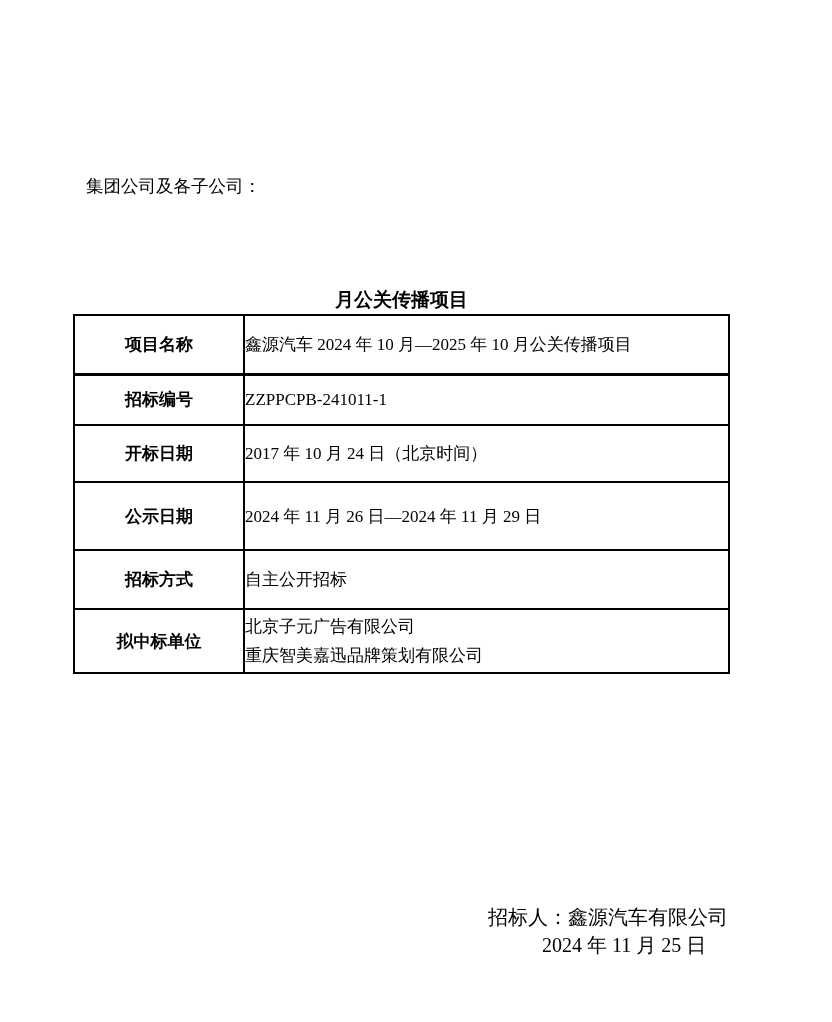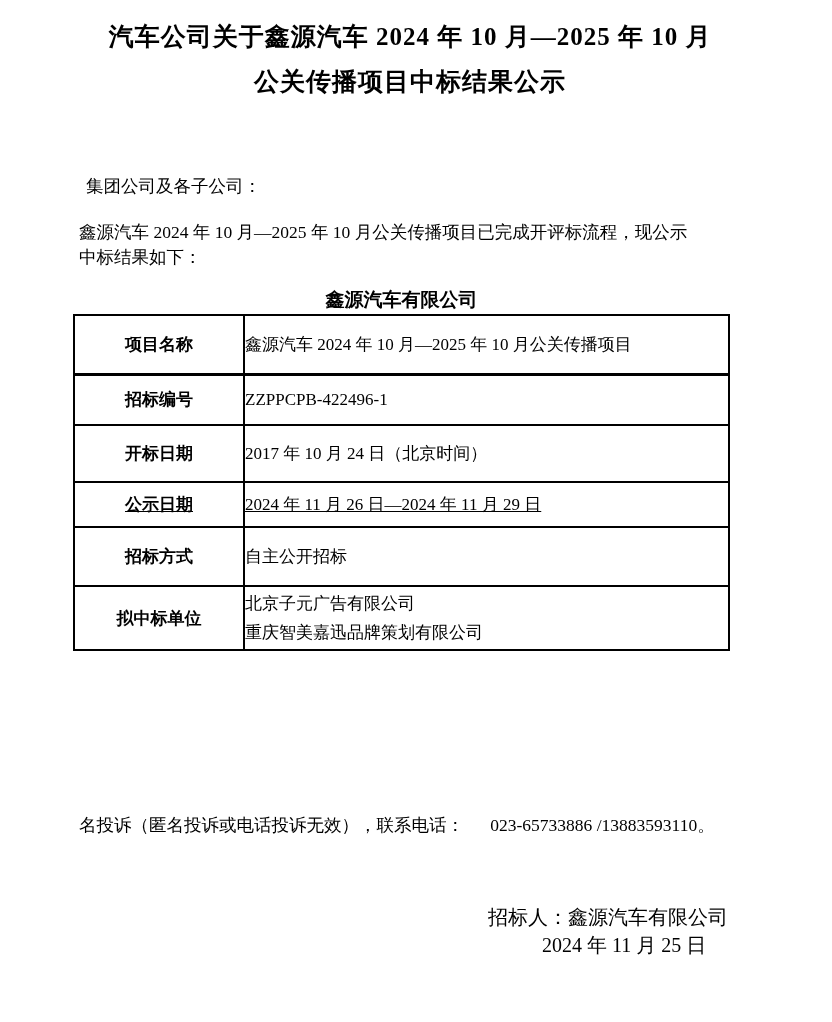--- a/index.html
+++ b/index.html
@@ -72,21 +72,21 @@
     font-weight: bold;
     font-size: 17.5px;
   }
   td.cell-value {
     padding-left: 17px;
     line-height: 29px;
   }
   tr.h1 { height: 59px; padding-left: 32px; }
   tr.h2 { height: 51px; }
   tr.h3 { height: 57px; margin-top: 44px; }
-  tr.h4 { height: 45px; text-decoration: underline; }
+  tr.h4 { height: 68px; }
   tr.h5 { height: 59px; padding-left: 7px; }
   tr.h6 { height: 64px; font-family: Liberation Serif, serif; }
   .note {
     position: absolute;
     top: 733px;
     left: 79px;
     width: 690px;
     font-size: 17.5px;
     line-height: 37px;
     white-space: pre-wrap;
@@ -99,43 +99,35 @@
     font-size: 20px;
     line-height: 28px;
   }
   .footer .date-line { padding-left: 54px; }
 </style>
 </head>
 <body>
 
 <div class="page">
 
-  <div class="doc-title">
-    <div>汽车公司关于鑫源汽车 2024 年 10 月—2025 年 10 月</div>
-    <div>公关传播项目中标结果公示</div>
-  </div>
 
   <div class="salutation">集团公司及各子公司：</div>
 
-  <div class="intro">
-    <div>鑫源汽车 2024 年 10 月—2025 年 10 月公关传播项目已完成开评标流程，现公示</div>
-    <div>中标结果如下：</div>
-  </div>
 
-  <div class="table-caption">鑫源汽车有限公司</div>
+  <div class="table-caption">月公关传播项目</div>
 
   <table class="results">
     <tbody>
       <tr class="r1 h1">
         <td class="cell-label">项目名称</td>
         <td class="cell-value">鑫源汽车 2024 年 10 月—2025 年 10 月公关传播项目</td>
       </tr>
       <tr class="h2">
         <td class="cell-label">招标编号</td>
-        <td class="cell-value">ZZPPCPB-422496-1</td>
+        <td class="cell-value">ZZPPCPB-241011-1</td>
       </tr>
       <tr class="h3">
         <td class="cell-label">开标日期</td>
         <td class="cell-value">2017 年 10 月 24 日（北京时间）</td>
       </tr>
       <tr class="h4">
         <td class="cell-label">公示日期</td>
         <td class="cell-value">2024 年 11 月 26 日—2024 年 11 月 29 日</td>
       </tr>
       <tr class="h5">
@@ -146,21 +138,20 @@
         <td class="cell-label">拟中标单位</td>
         <td class="cell-value">
           <div>北京子元广告有限公司</div>
           <div>重庆智美嘉迅品牌策划有限公司</div>
         </td>
       </tr>
     </tbody>
   </table>
 
   <div class="note">
-    <div>名投诉（匿名投诉或电话投诉无效），联系电话：　  023-65733886 /13883593110。</div>
   </div>
 
   <div class="footer">
     <div>招标人：鑫源汽车有限公司</div>
     <div class="date-line">2024 年 11 月 25 日</div>
   </div>
 
 </div>
 
 </body></html>

